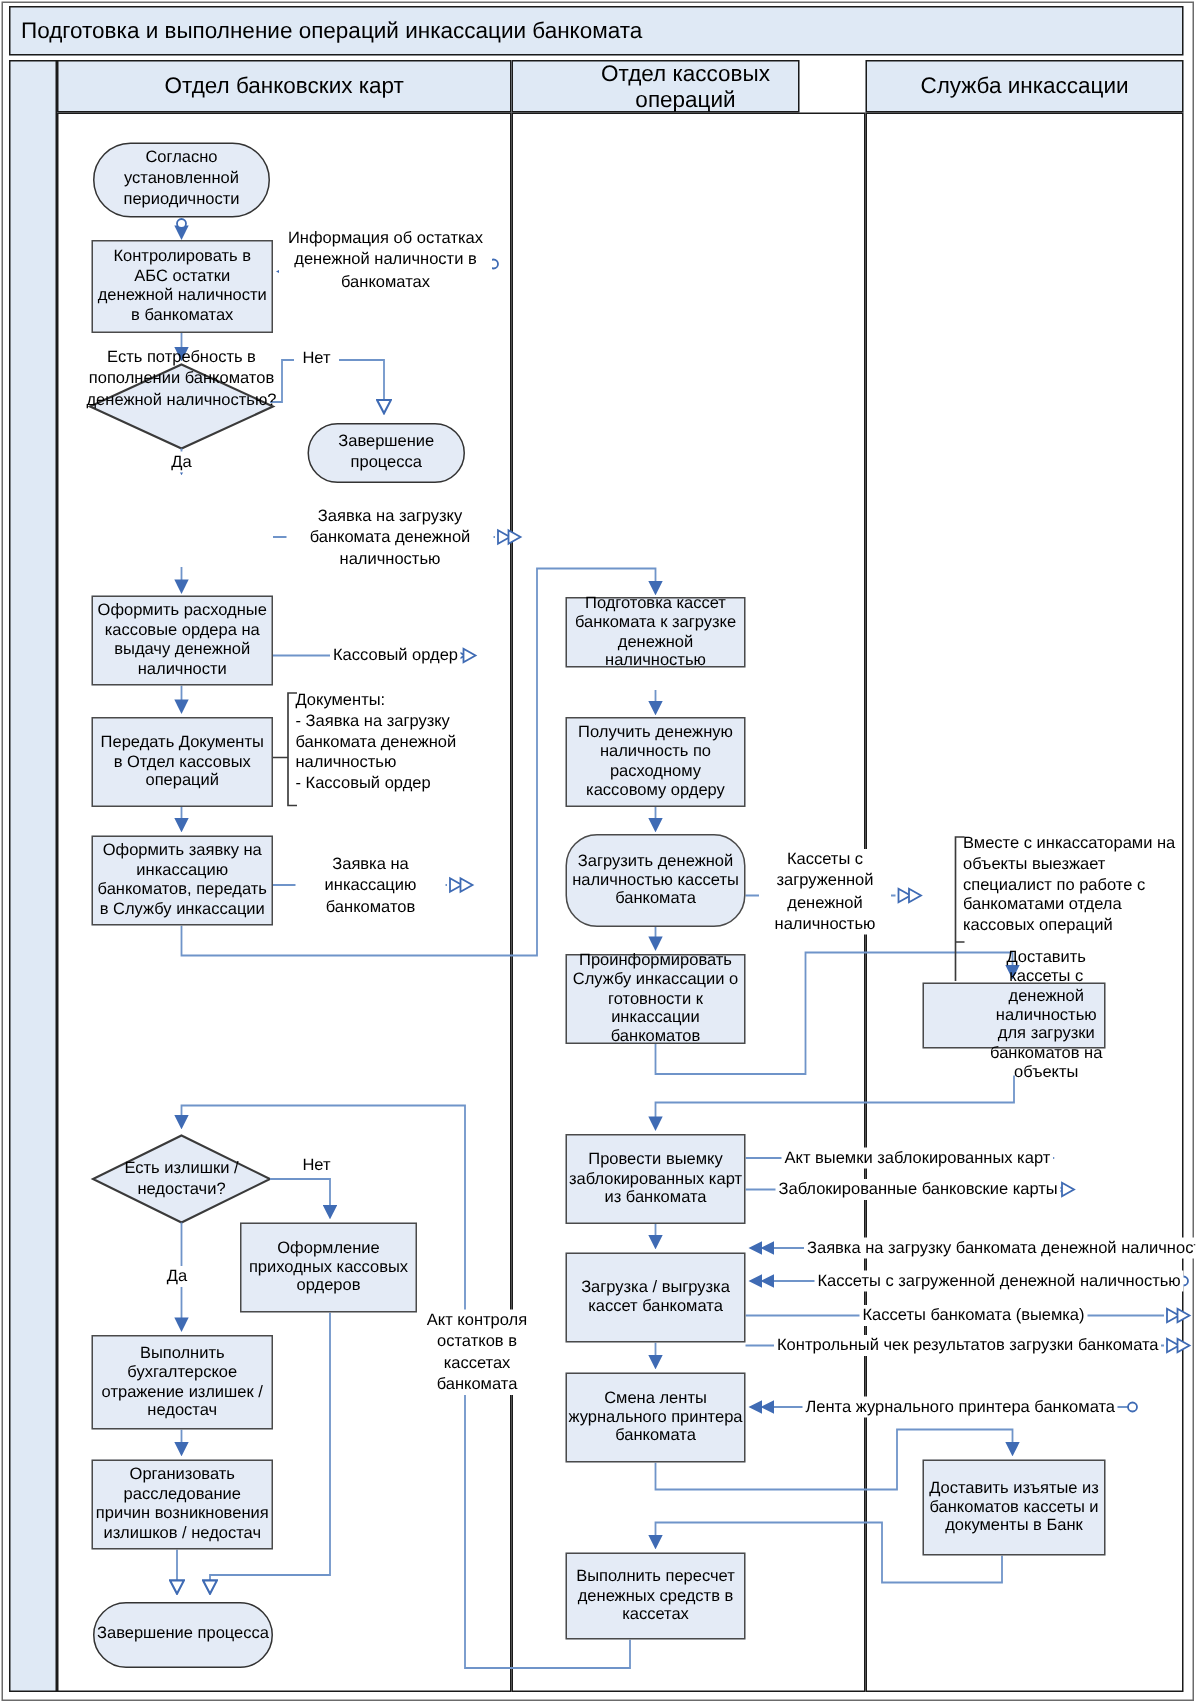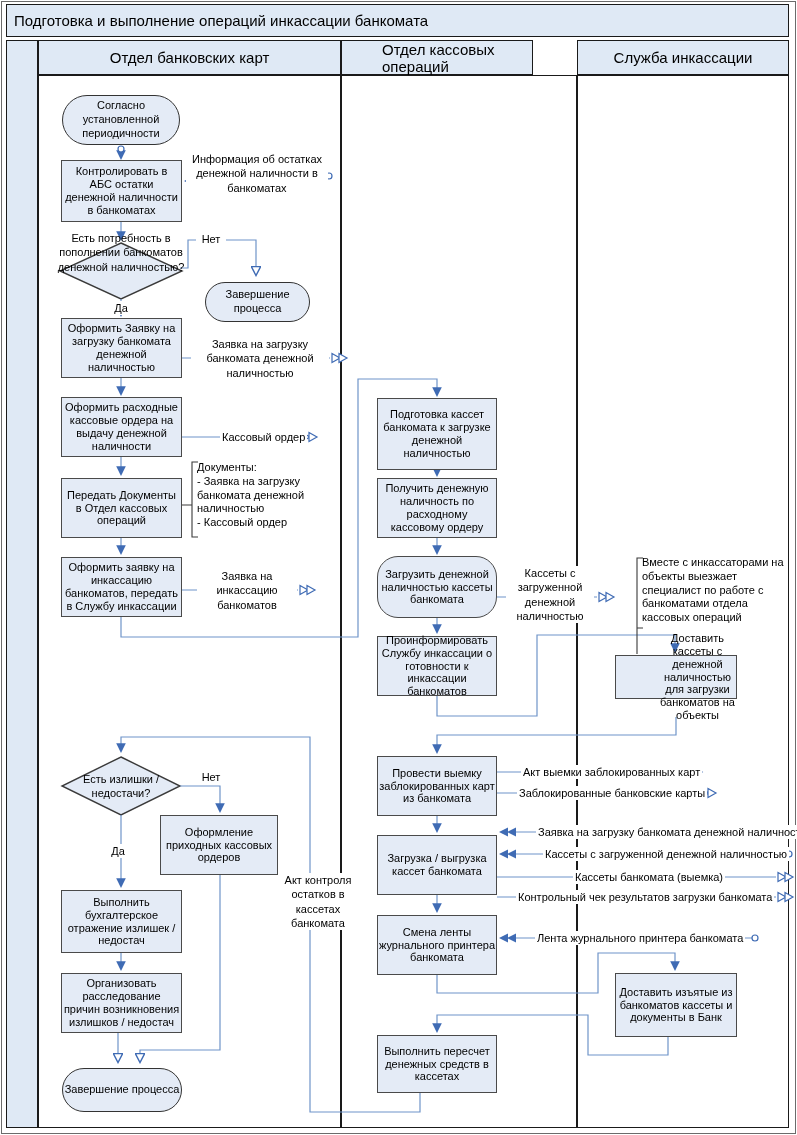--- a/index.html
+++ b/index.html
@@ -1,18 +1,18 @@
 <!DOCTYPE html>
 <html><head>
 <meta charset="utf-8">
 <style>
   html,body{margin:0;padding:0;background:#fff;font-family:"Liberation Sans",sans-serif;}
   #stage{position:relative;width:797px;height:1135px;background:#fff;overflow:hidden;}
   .frame{position:absolute;left:1px;top:1px;width:793px;height:1131px;border:1px solid #6b6b6b;}
-  .hdr{position:absolute;background:#dfe9f5;border:1.5px solid #1a1a1a;display:flex;align-items:center;justify-content:center;font-size:15px;color:#000;box-sizing:border-box;}
+  .hdr{position:absolute;background:#dfe9f5;border:1.5px solid #1a1a1a;display:flex;align-items:center;justify-content:center;font-size:15px;color:#000;box-sizing:border-box;text-align:center;}
   .titlebar{justify-content:flex-start;padding-left:7px;}
   .lane{position:absolute;border:1.5px solid #1a1a1a;box-sizing:border-box;}
   #conn{position:absolute;left:0;top:0;}
   .c{fill:none;stroke:#6f94c9;stroke-width:1.2;}
   .k{fill:none;stroke:#3a3a3a;stroke-width:1.1;}
   .task{position:absolute;background:#e4ebf6;border:1.4px solid#4a4a4a;display:flex;align-items:center;justify-content:center;text-align:center;font-size:11px;line-height:1.18;color:#000;box-sizing:border-box;padding:1px;}
   .oval{position:absolute;background:#e4ebf6;border:1.5px solid #333;border-radius:26px;display:flex;align-items:center;justify-content:center;text-align:center;font-size:11px;line-height:1.25;color:#000;box-sizing:border-box;}
   .lbl{position:absolute;font-size:11px;line-height:1.3;text-align:center;color:#000;}
   .bgw{background:#fff;}
   .nw{white-space:nowrap;background:#fff;padding:0 2px;margin-left:16px;}
@@ -115,40 +115,39 @@
       <circle cx="755" cy="938" r="3" fill="#fff" stroke="#3f6bb4" stroke-width="1.2"></circle>
     </svg>
 
   <div class="oval" style="left:62px;top:95px;width:118px;height:50px;">Согласно установленной периодичности</div>
   <div class="task" style="left:61px;top:160px;width:121px;height:62px;">Контролировать в АБС остатки денежной наличности в банкоматах</div>
   <div class="lbl bgw" style="left:186px;top:152px;width:142px;">Информация об остатках денежной наличности в банкоматах</div>
   <div class="lbl" style="left:56px;top:231px;width:130px;">Есть потребность в пополнении банкоматов денежной наличностью?</div>
   <div class="lbl bgw" style="left:196px;top:232px;width:30px;">Нет</div>
   <div class="lbl bgw" style="left:109px;top:301px;width:24px;">Да</div>
   <div class="oval" style="left:205px;top:282px;width:105px;height:40px;">Завершение процесса</div>
-  <div class="task" style="left:61px;top:318px;width:121px;height:60px;">Оформить Заявку на загрузку банкомата денежной наличностью</div>
   <div class="lbl bgw" style="left:191px;top:337px;width:138px;">Заявка на загрузку банкомата денежной наличностью</div>
   <div class="task" style="left:61px;top:397px;width:121px;height:60px;">Оформить расходные кассовые ордера на выдачу денежной наличности</div>
   <div class="lbl nw" style="left:204px;top:430px;">Кассовый ордер</div>
   <div class="task" style="left:61px;top:478px;width:121px;height:60px;">Передать Документы в Отдел кассовых операций</div>
   <div class="note" style="left:197px;top:461px;width:130px;">Документы:
 - Заявка на загрузку банкомата денежной наличностью
 - Кассовый ордер</div>
   <div class="task" style="left:61px;top:557px;width:121px;height:60px;">Оформить заявку на инкассацию банкоматов, передать в Службу инкассации</div>
   <div class="lbl bgw" style="left:197px;top:569px;width:100px;">Заявка на инкассацию банкоматов</div>
   <div class="lbl" style="left:58px;top:772px;width:126px;">Есть излишки / недостачи?</div>
   <div class="lbl bgw" style="left:197px;top:770px;width:28px;">Нет</div>
   <div class="lbl bgw" style="left:105px;top:844px;width:26px;">Да</div>
   <div class="task" style="left:160px;top:815px;width:118px;height:60px;">Оформление приходных кассовых ордеров</div>
   <div class="task" style="left:61px;top:973px;width:121px;height:60px;">Организовать расследование причин возникновения излишков / недостач</div>
   <div class="task" style="left:61px;top:890px;width:121px;height:63px;">Выполнить бухгалтерское отражение излишек / недостач</div>
   <div class="oval" style="left:62px;top:1068px;width:120px;height:44px;">Завершение процесса</div>
   <div class="lbl bgw" style="left:280px;top:873px;width:76px;">Акт контроля остатков в кассетах банкомата</div>
 
-  <div class="task" style="left:377px;top:398px;width:120px;height:72px;">Подготовка кассет банкомата к загрузке денежной наличностью</div>
+  <div class="task" style="left:377px;top:398px;width:120px;height:47px;">Подготовка кассет банкомата к загрузке денежной наличностью</div>
   <div class="task" style="left:377px;top:478px;width:120px;height:60px;">Получить денежную наличность по расходному кассовому ордеру</div>
   <div class="task" style="left:377px;top:556px;width:120px;height:62px;border-radius:21px;">Загрузить денежной наличностью кассеты банкомата</div>
   <div class="lbl bgw" style="left:506px;top:566px;width:88px;">Кассеты с загруженной денежной наличностью</div>
   <div class="task" style="left:377px;top:636px;width:120px;height:60px;">Проинформировать Службу инкассации о готовности к инкассации банкоматов</div>
   <div class="task" style="left:377px;top:756px;width:120px;height:60px;">Провести выемку заблокированных карт из банкомата</div>
   <div class="lbl nw" style="left:505px;top:765px;">Акт выемки заблокированных карт</div>
   <div class="lbl nw" style="left:501px;top:786px;">Заблокированные банковские карты</div>
   <div class="task" style="left:377px;top:835px;width:120px;height:60px;">Загрузка / выгрузка кассет банкомата</div>
   <div class="lbl nw" style="left:520px;top:825px;">Заявка на загрузку банкомата денежной наличностью</div>
   <div class="lbl nw" style="left:527px;top:847px;">Кассеты с загруженной денежной наличностью</div>

